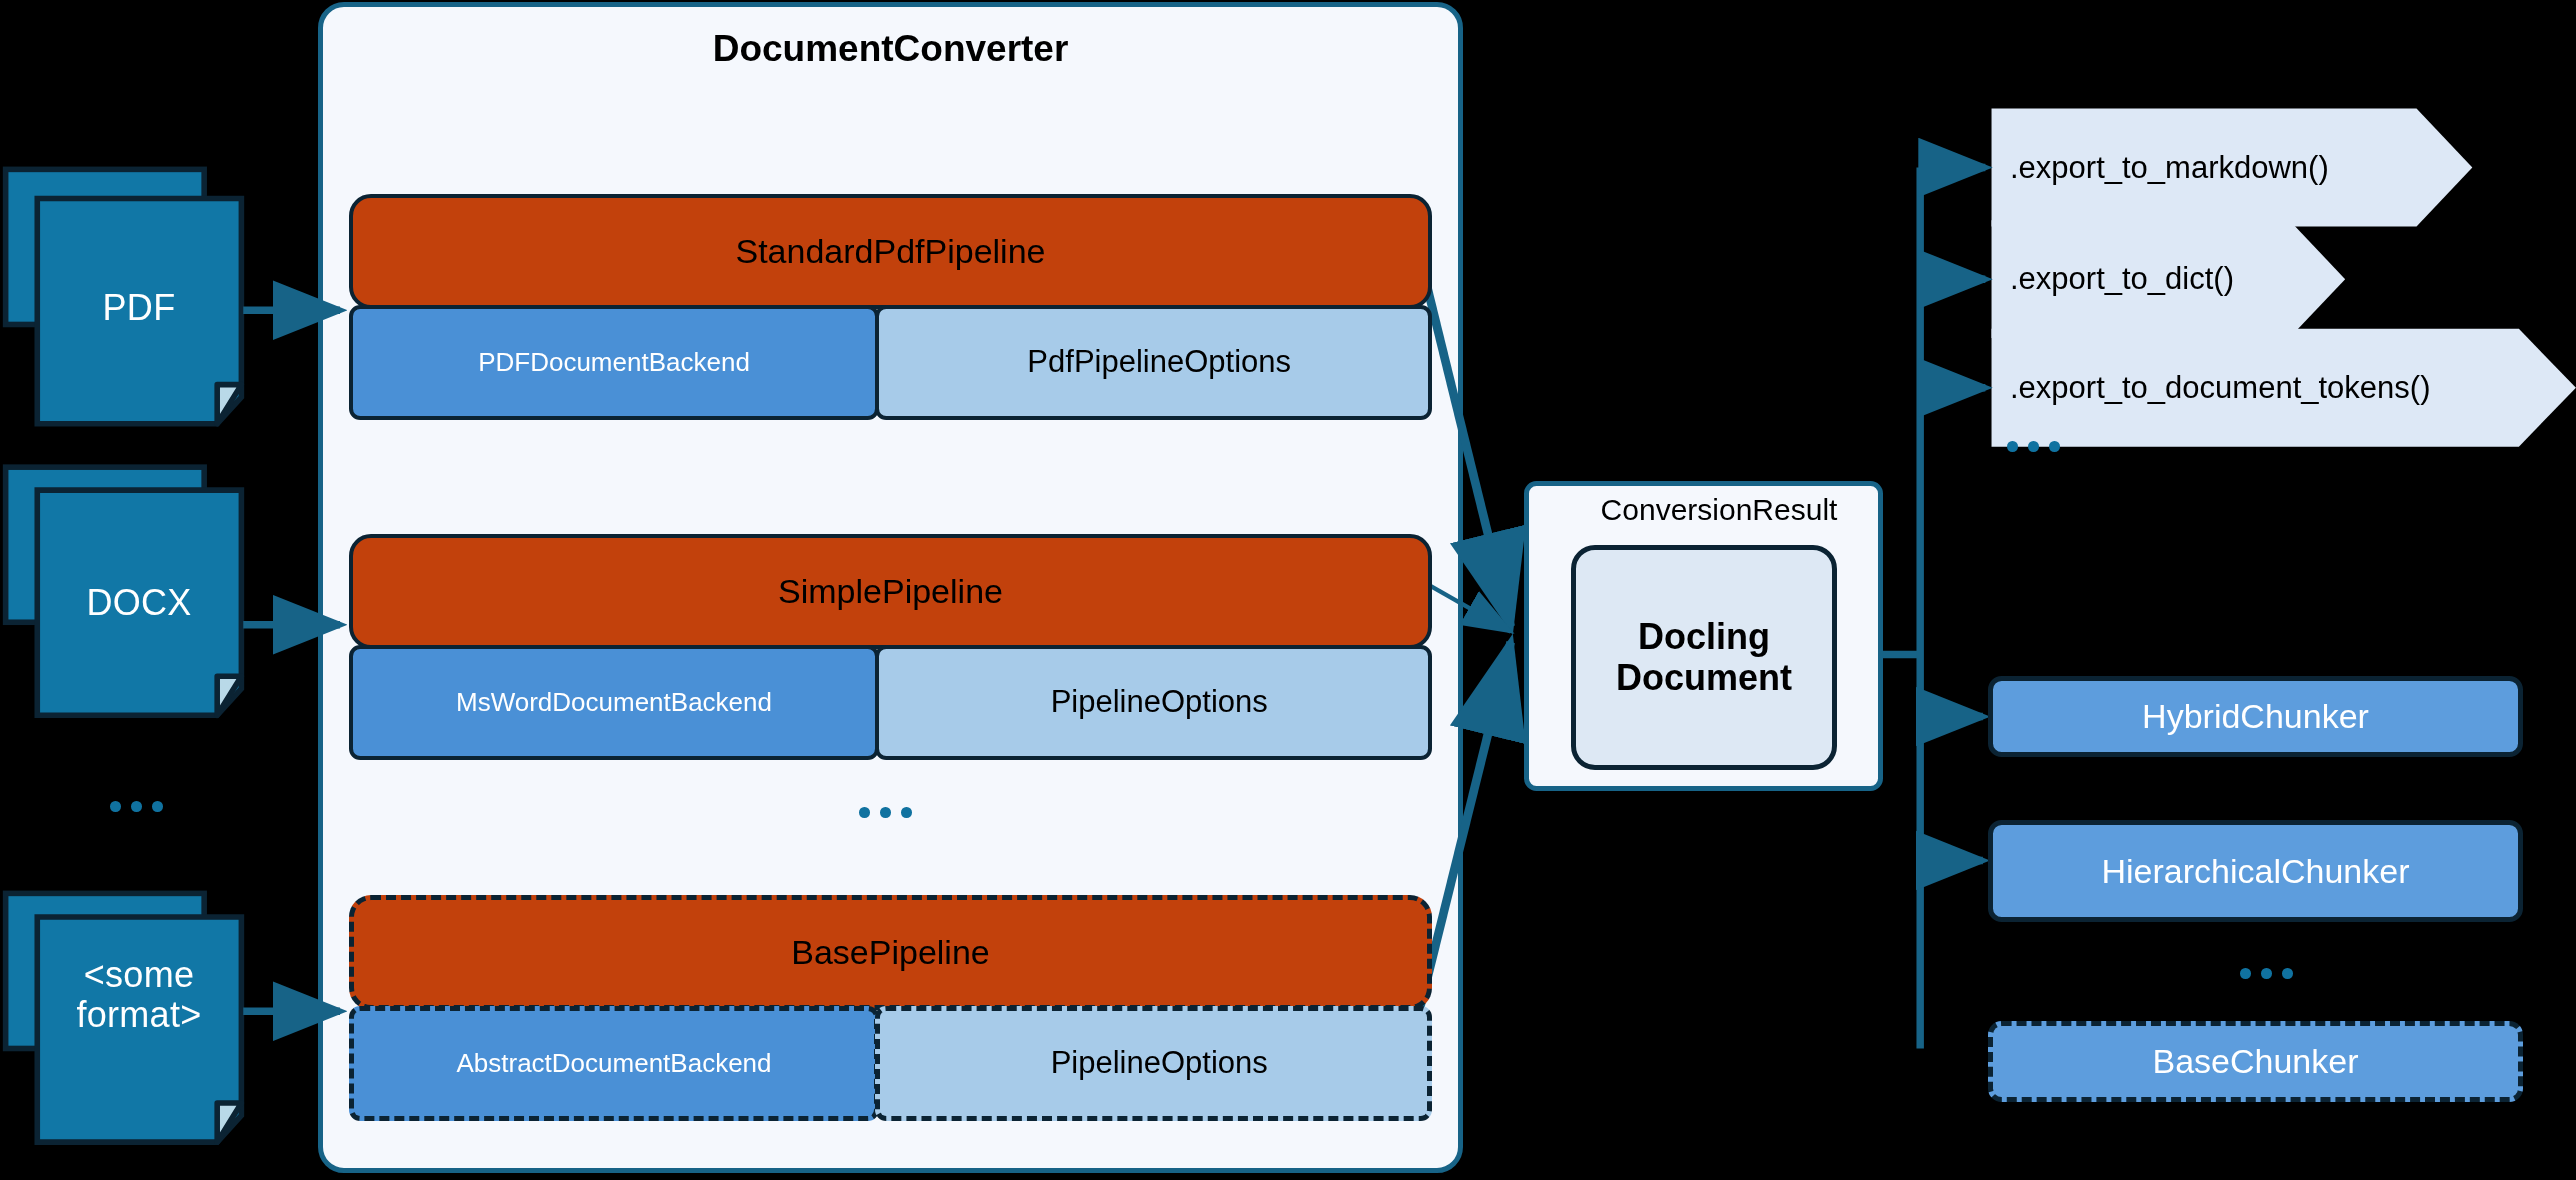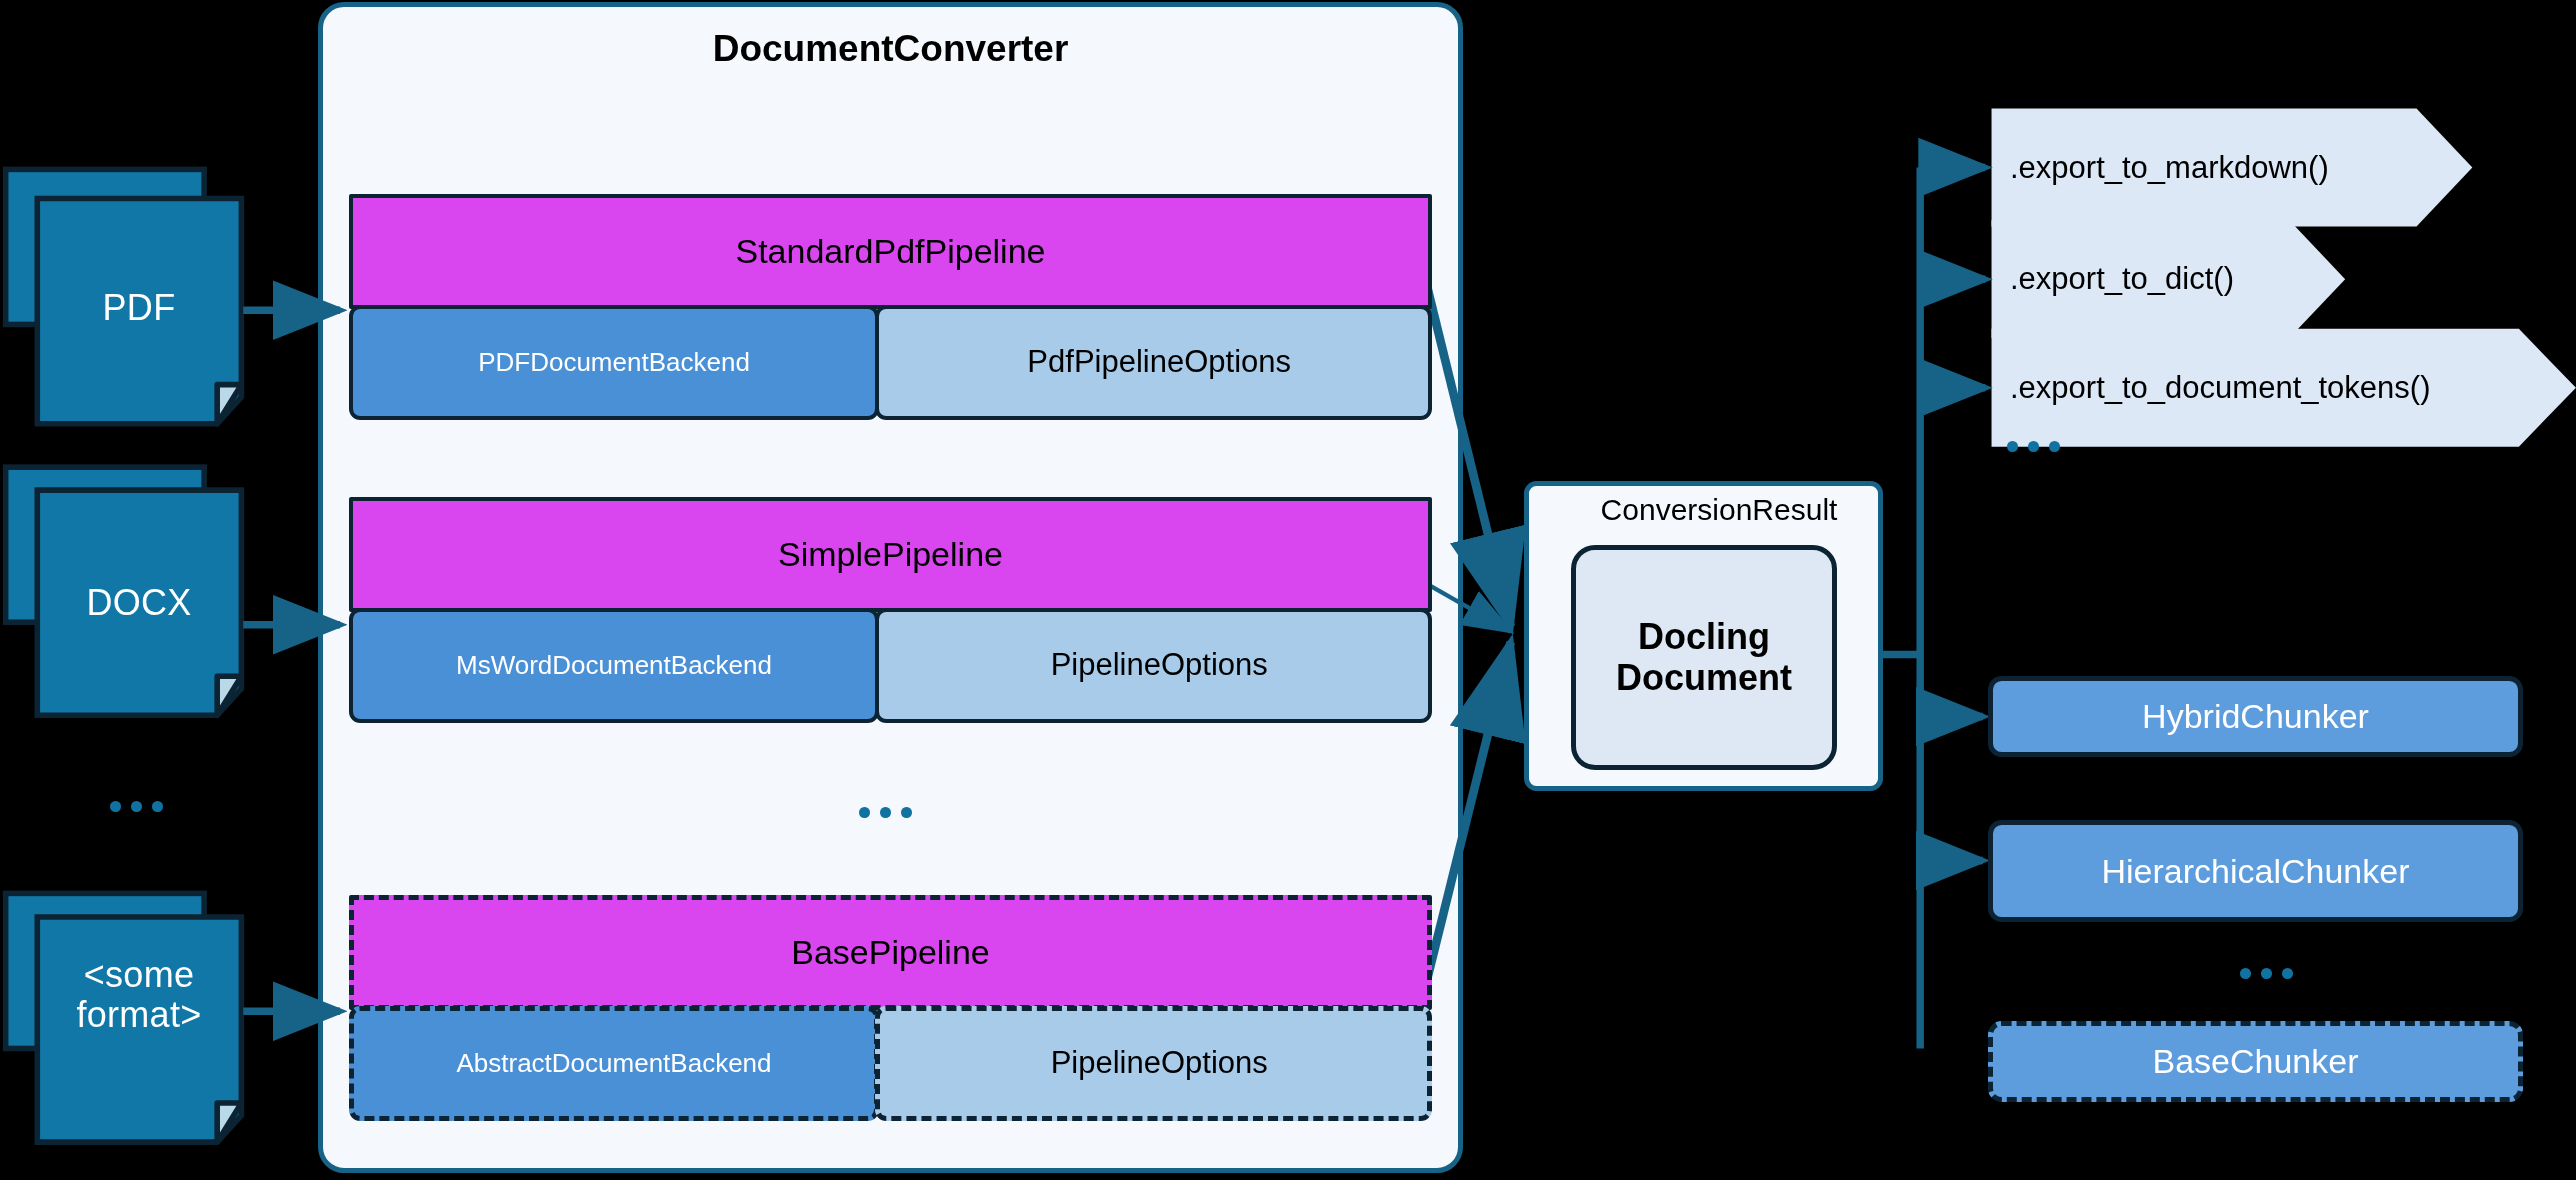--- a/index.html
+++ b/index.html
@@ -62,23 +62,23 @@
     font-size: 37px;
     font-weight: bold;
     color: #000000;
     z-index: 4;
   }
 
   
   .pipe-group { position: absolute; z-index: 4; }
   .pipe-head {
     box-sizing: border-box;
-    background: #d946ef;
+    background: #c2410c;
     border: 4.3px solid #0b2333;
-    border-radius: 2px;
+    border-radius: 22px;
     display: flex;
     align-items: center;
     justify-content: center;
     color: #000000;
     font-size: 34px;
   }
   .pipe-row {
     display: flex;
     margin-top: -4.3px;
   }
@@ -235,21 +235,21 @@
   <div id="converter-title">DocumentConverter</div>
 
   <div class="pipe-group" style="left:349px; top:194px; width:1083px;">
     <div class="pipe-head" style="height:115px;">StandardPdfPipeline</div>
     <div class="pipe-row">
       <div class="pipe-backend" style="width:530px; height:115px;">PDFDocumentBackend</div>
       <div class="pipe-options" style="width:557px; height:115px;">PdfPipelineOptions</div>
     </div>
   </div>
 
-  <div class="pipe-group" style="left:349px; top:497px; width:1083px;">
+  <div class="pipe-group" style="left:349px; top:534px; width:1083px;">
     <div class="pipe-head" style="height:115px;">SimplePipeline</div>
     <div class="pipe-row">
       <div class="pipe-backend" style="width:530px; height:115px;">MsWordDocumentBackend</div>
       <div class="pipe-options" style="width:557px; height:115px;">PipelineOptions</div>
     </div>
   </div>
 
   <div class="ellipsis" style="left:859px; top:807px;">
     <i></i>
       <i></i>

